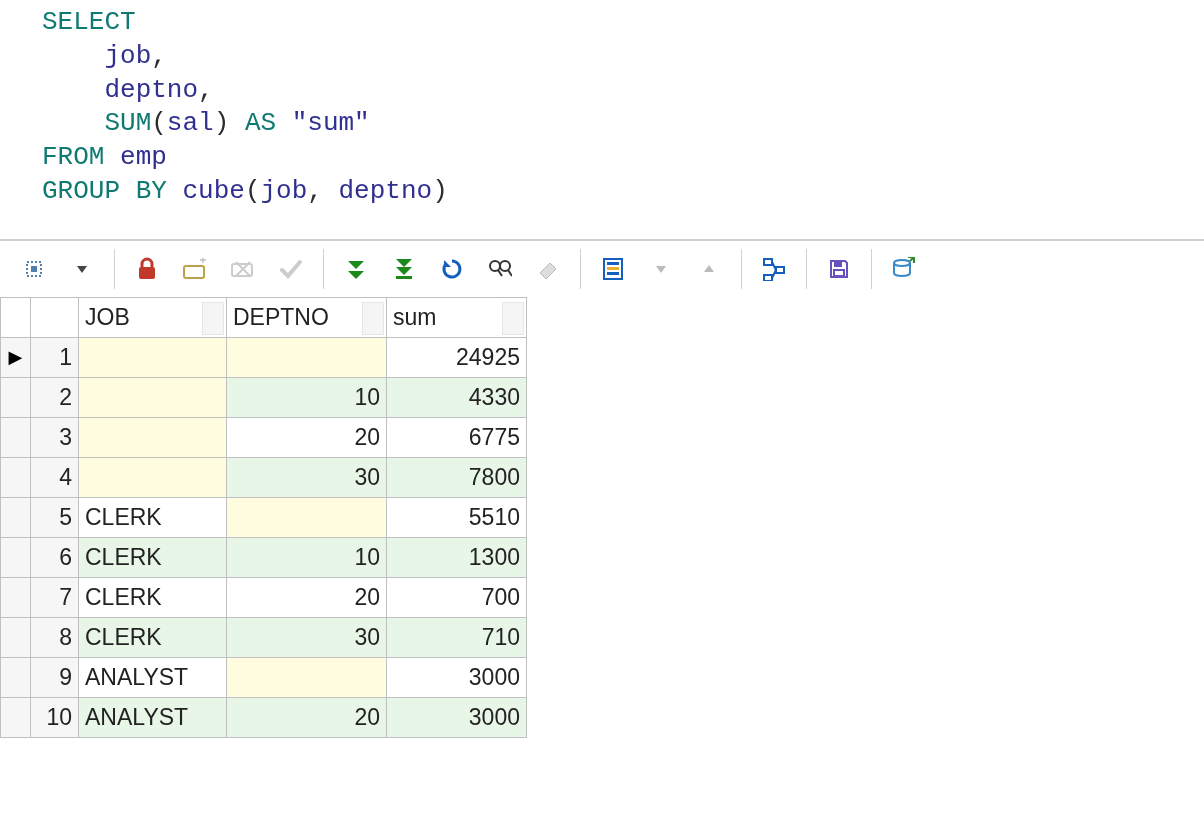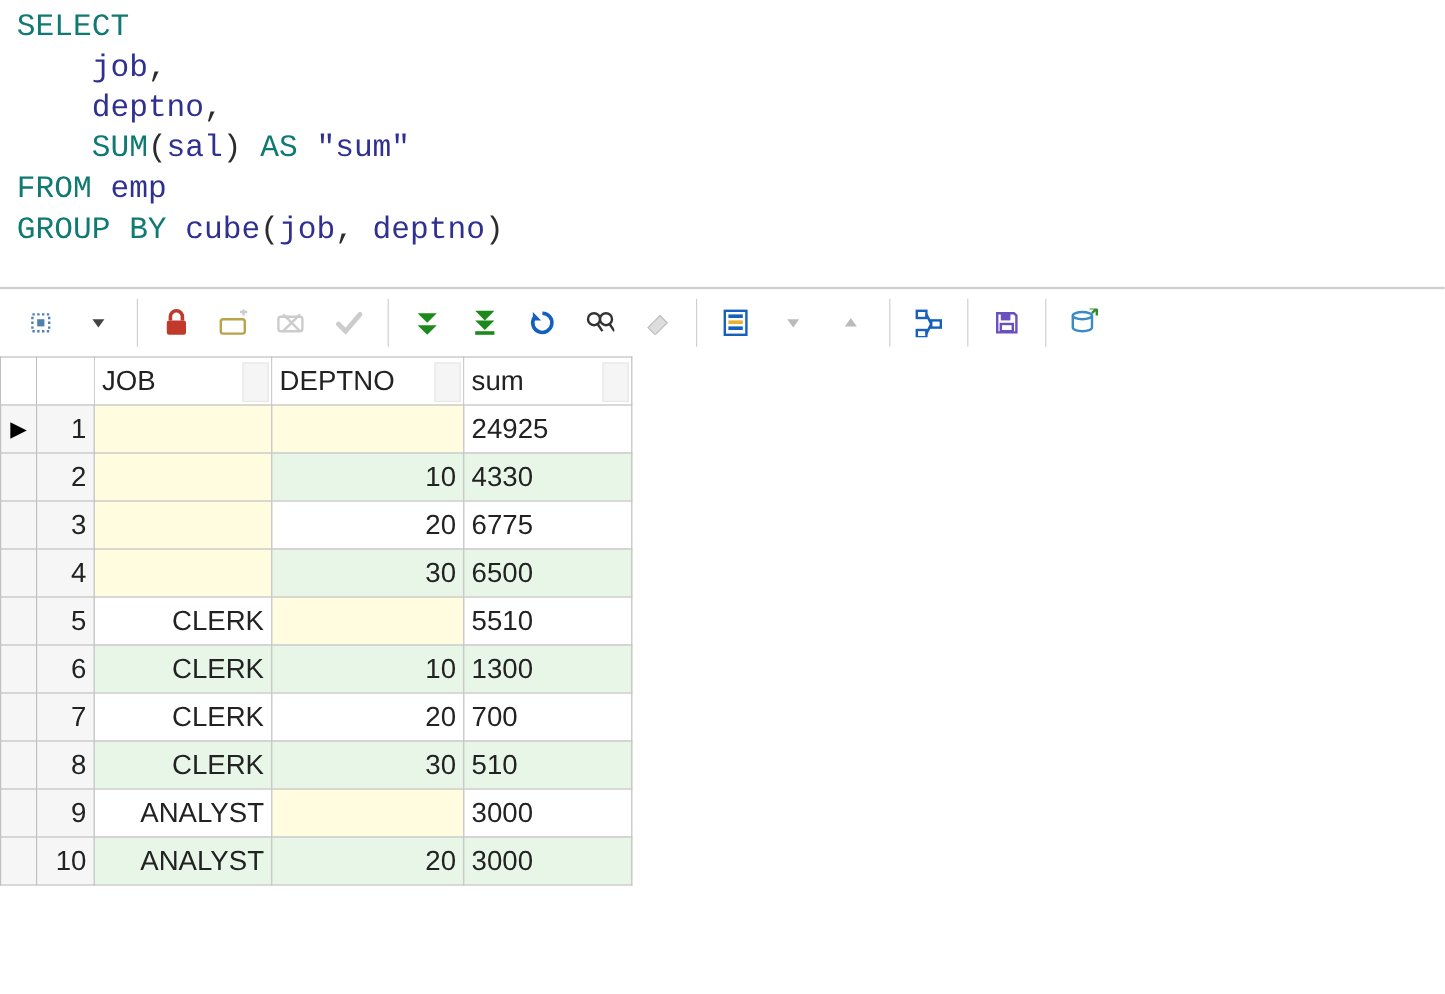--- a/index.html
+++ b/index.html
@@ -11,20 +11,21 @@
     height: 828px;
     overflow: hidden;
   }
   .sql-pane {
     padding: 6px 14px 30px 14px;
     font-family: Consolas, "Courier New", monospace;
     font-size: 26px;
     line-height: 1.3;
     white-space: pre;
     color: #2c2c2c;
+    margin-left: 28px;
   }
   .kw { color: #0f7a72; }
   .fn { color: #0f7a72; }
   .id { color: #303090; }
   .str { color: #303090; }
   .punct { color: #2c2c2c; }
 
   .toolbar {
     border-top: 2px solid #d0d0d0;
     padding: 8px 10px;
@@ -68,23 +69,23 @@
   th.col-head::after {
     content: "";
     position: absolute;
     right: 2px; top: 4px;
     width: 20px; height: calc(100% - 8px);
     background: #f5f5f5;
     border: 1px solid #e6e6e6;
   }
   .marker-col { width: 30px; background:#f6f6f6; }
   .rownum-col { width: 48px; text-align: right; background:#f6f6f6; padding-right:6px; }
-  .job-col { width: 148px; text-align: right; }
+  .job-col { width: 148px; }
   .dept-col { width: 160px; text-align: right; }
-  .sum-col { width: 140px; text-align: left; }
+  .sum-col { width: 140px; text-align: right; }
   .null-cell { background: #fffce0; }
   tr.even td.data { background: #e8f6e8; }
   tr.even td.null-cell { background: #fffce0; }
   .cur-marker { font-size:18px; color:#000; text-align:center;}
   
   svg { display:block; }
 </style>
 </head>
 <body>
 
@@ -241,21 +242,21 @@
           <td class="rownum-col">3</td>
           <td class="job-col data null-cell"></td>
           <td class="dept-col data">20</td>
           <td class="sum-col data">6775</td>
         </tr>
         <tr class="even">
           <td class="marker-col cur-marker"></td>
           <td class="rownum-col">4</td>
           <td class="job-col data null-cell"></td>
           <td class="dept-col data">30</td>
-          <td class="sum-col data">6500</td>
+          <td class="sum-col data">7800</td>
         </tr>
         <tr class="odd">
           <td class="marker-col cur-marker"></td>
           <td class="rownum-col">5</td>
           <td class="job-col data">CLERK</td>
           <td class="dept-col data null-cell"></td>
           <td class="sum-col data">5510</td>
         </tr>
         <tr class="even">
           <td class="marker-col cur-marker"></td>
@@ -269,21 +270,21 @@
           <td class="rownum-col">7</td>
           <td class="job-col data">CLERK</td>
           <td class="dept-col data">20</td>
           <td class="sum-col data">700</td>
         </tr>
         <tr class="even">
           <td class="marker-col cur-marker"></td>
           <td class="rownum-col">8</td>
           <td class="job-col data">CLERK</td>
           <td class="dept-col data">30</td>
-          <td class="sum-col data">510</td>
+          <td class="sum-col data">710</td>
         </tr>
         <tr class="odd">
           <td class="marker-col cur-marker"></td>
           <td class="rownum-col">9</td>
           <td class="job-col data">ANALYST</td>
           <td class="dept-col data null-cell"></td>
           <td class="sum-col data">3000</td>
         </tr>
         <tr class="even">
           <td class="marker-col cur-marker"></td>

